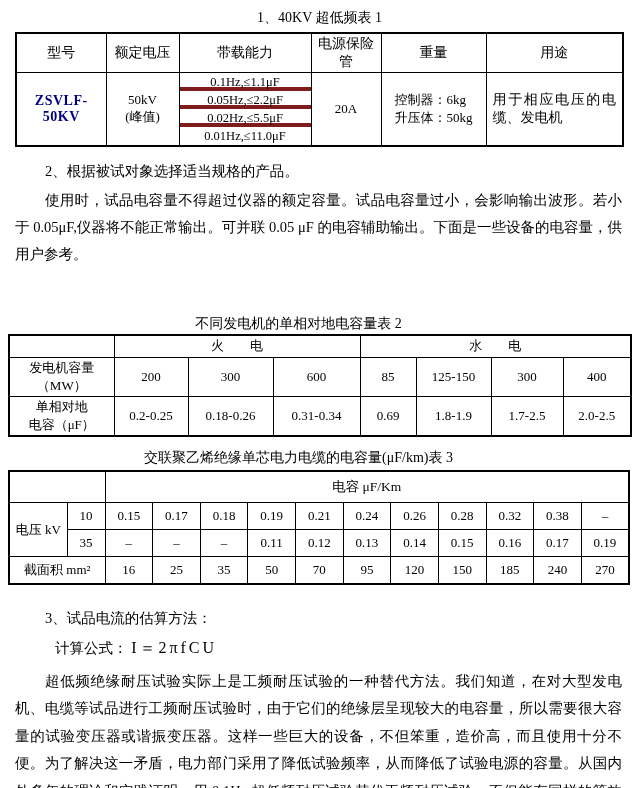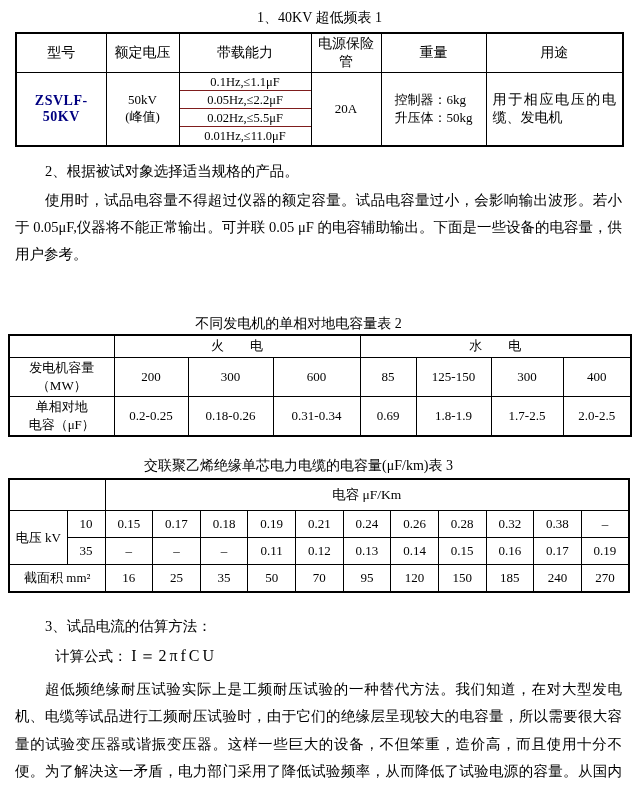--- a/index.html
+++ b/index.html
@@ -47,21 +47,21 @@
   .table1 .model-cell {
     font-weight: bold;
     color: #000080;
     font-size: 14px;
     letter-spacing: 0.5px;
   }
   .table1 td.load-cell { padding: 0; }
   .load-row {
     height: 18px;
     line-height: 18px;
-    border-bottom: 1px solid #7f1d1d;
+    border-bottom: 4px solid #7f1d1d;
     font-size: 12.5px;
   }
   .load-row:last-child { border-bottom: none; }
   .weight-cell .inner { display: inline-block; text-align: left; }
   .usage-cell { text-align: justify; padding: 2px 6px; font-size: 14px; }
 
   
   .sec2-title { margin-top: 13px; font-size: 14.5px; line-height: 22px; }
   .body-para {
     margin-top: 5px;
@@ -72,21 +72,21 @@
 
   
   .t2-caption { margin-top: 7px; }
   .t2-caption .tag { padding-right: 40px; margin-top: 39px; }
   .table2 { width: 622px; margin-left: -7px; }
   .table2 .group-row td { height: 22px; }
   .table2 .data-row td { height: 34px; }
   .table2 .row-label { font-size: 13px; }
 
   
-  .t3-caption { margin-top: 19px; }
+  .t3-caption { margin-top: 11px; }
   .t3-caption .tag { padding-right: 40px; }
   .table3 { width: 622px; margin-left: -7px; margin-top: 2px; }
   .table3 .head-row td { height: 32px; font-size: 13.5px; }
   .table3 td { height: 27px; }
 
   
   .sec3-title { margin-top: 24px; font-size: 14.5px; }
   .formula-line { margin-top: 10px; font-size: 14.5px; text-indent: 40px; }
   .formula { font-size: 16px; letter-spacing: 3px; }
 

